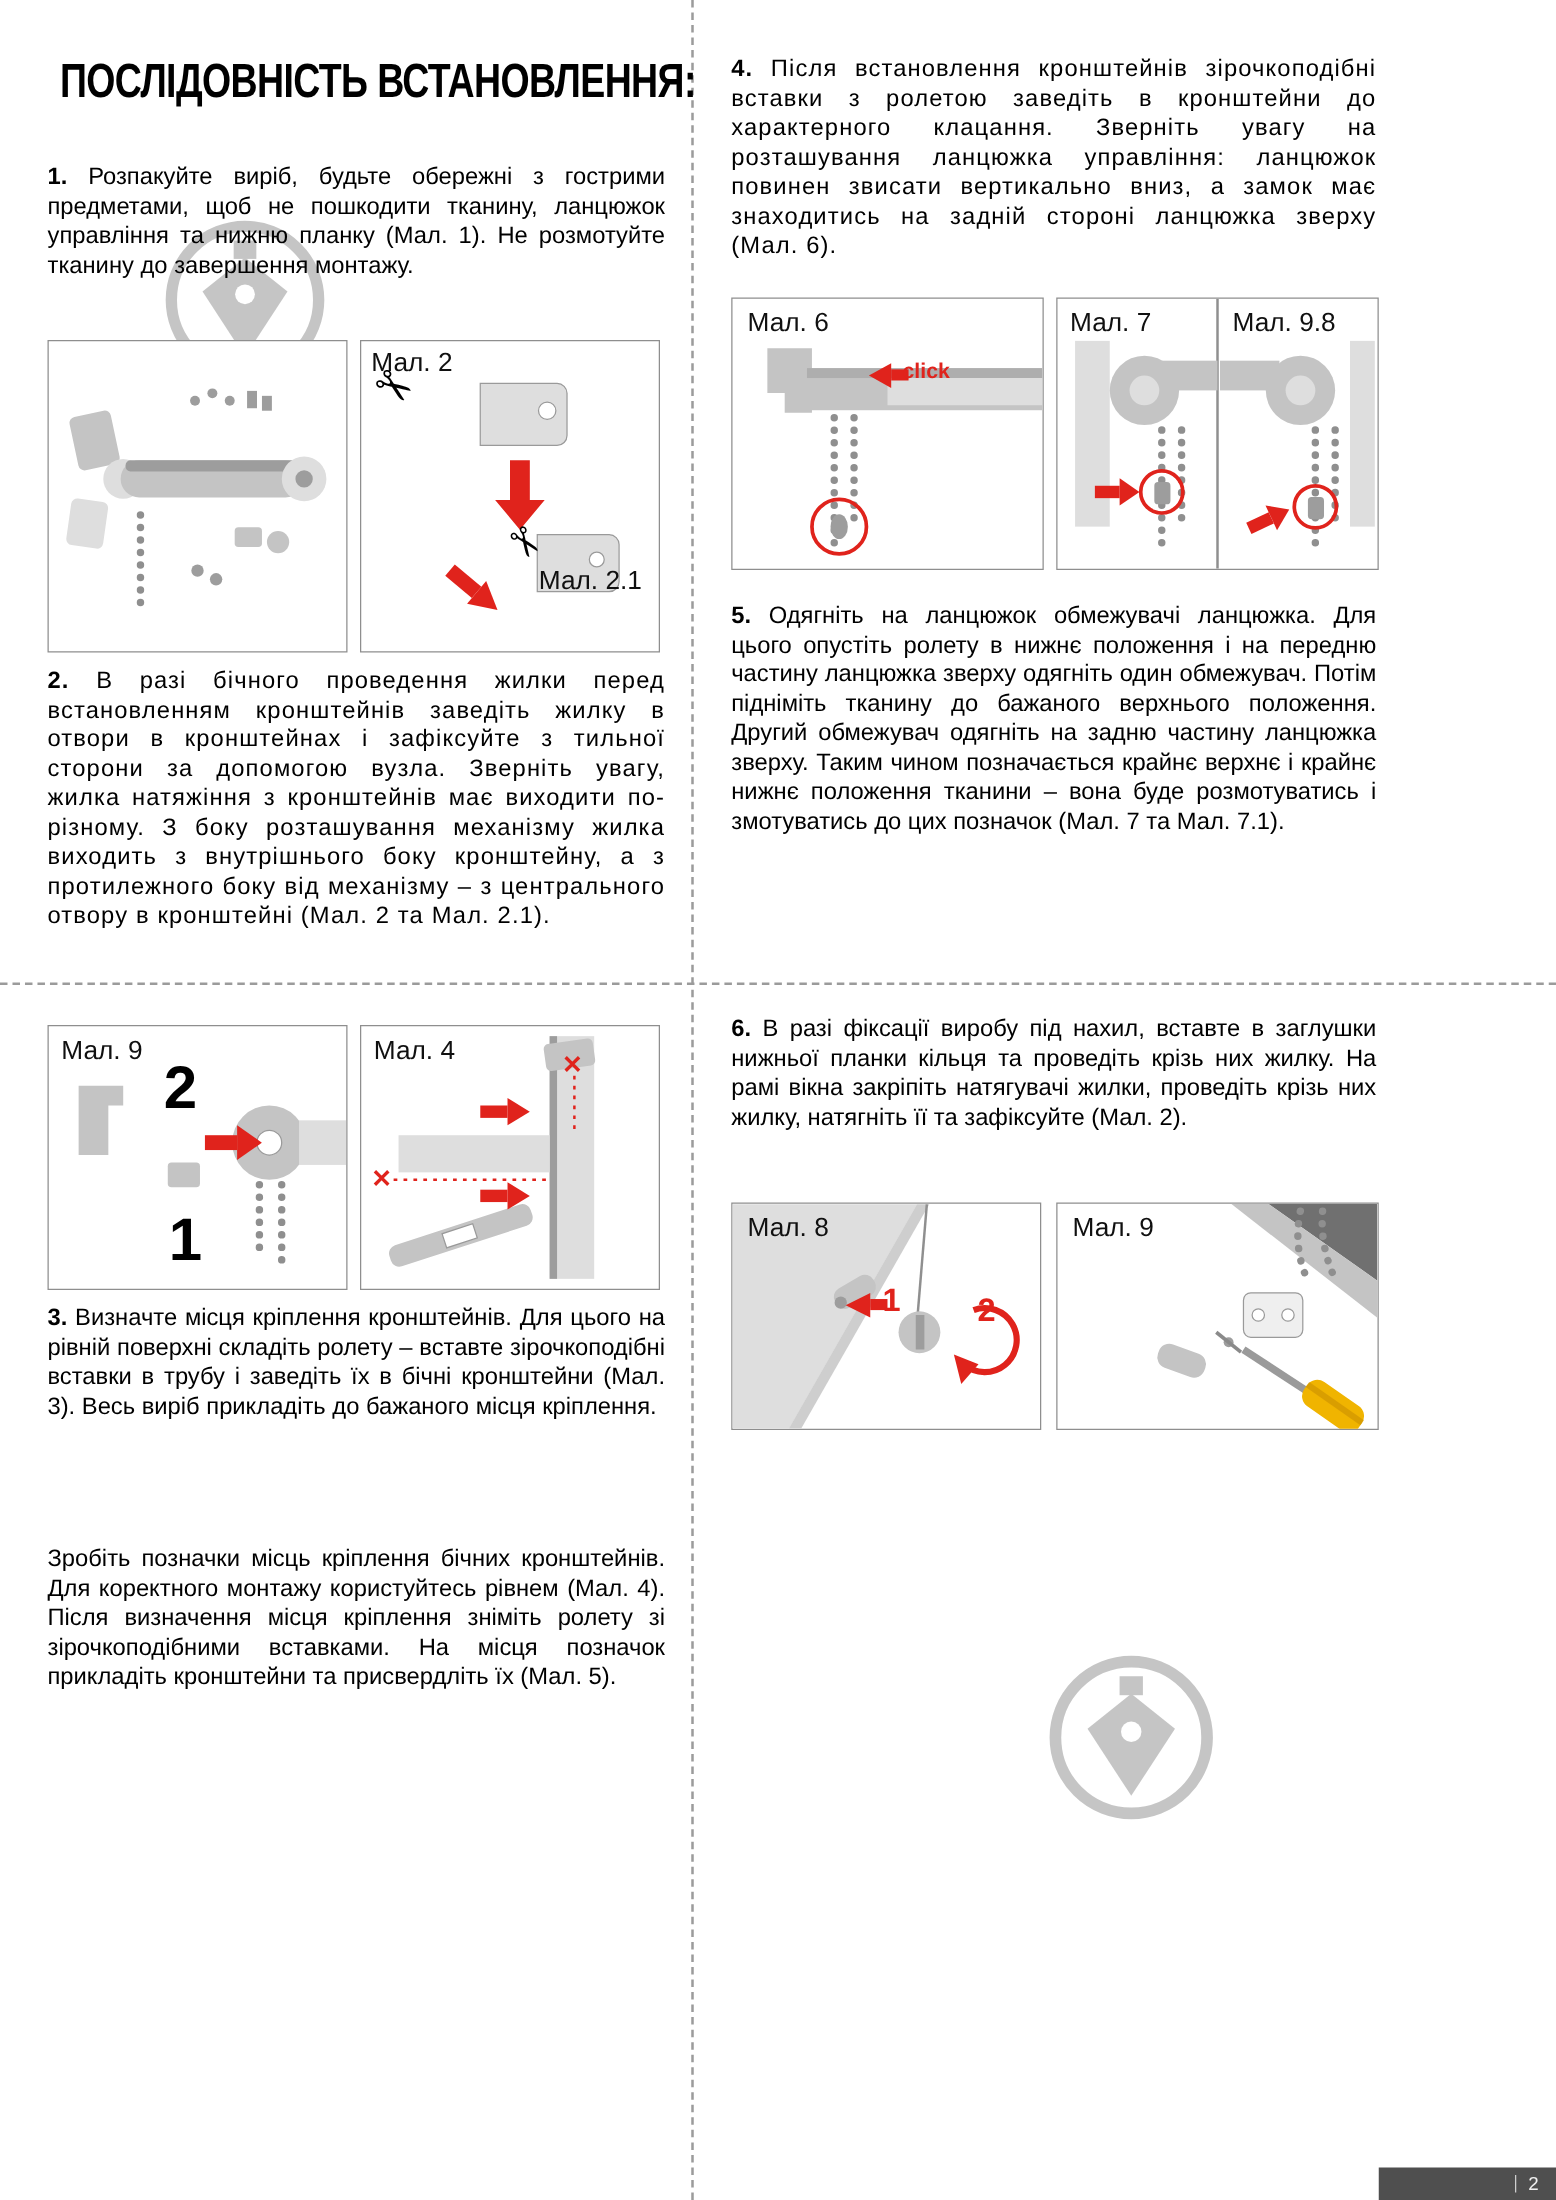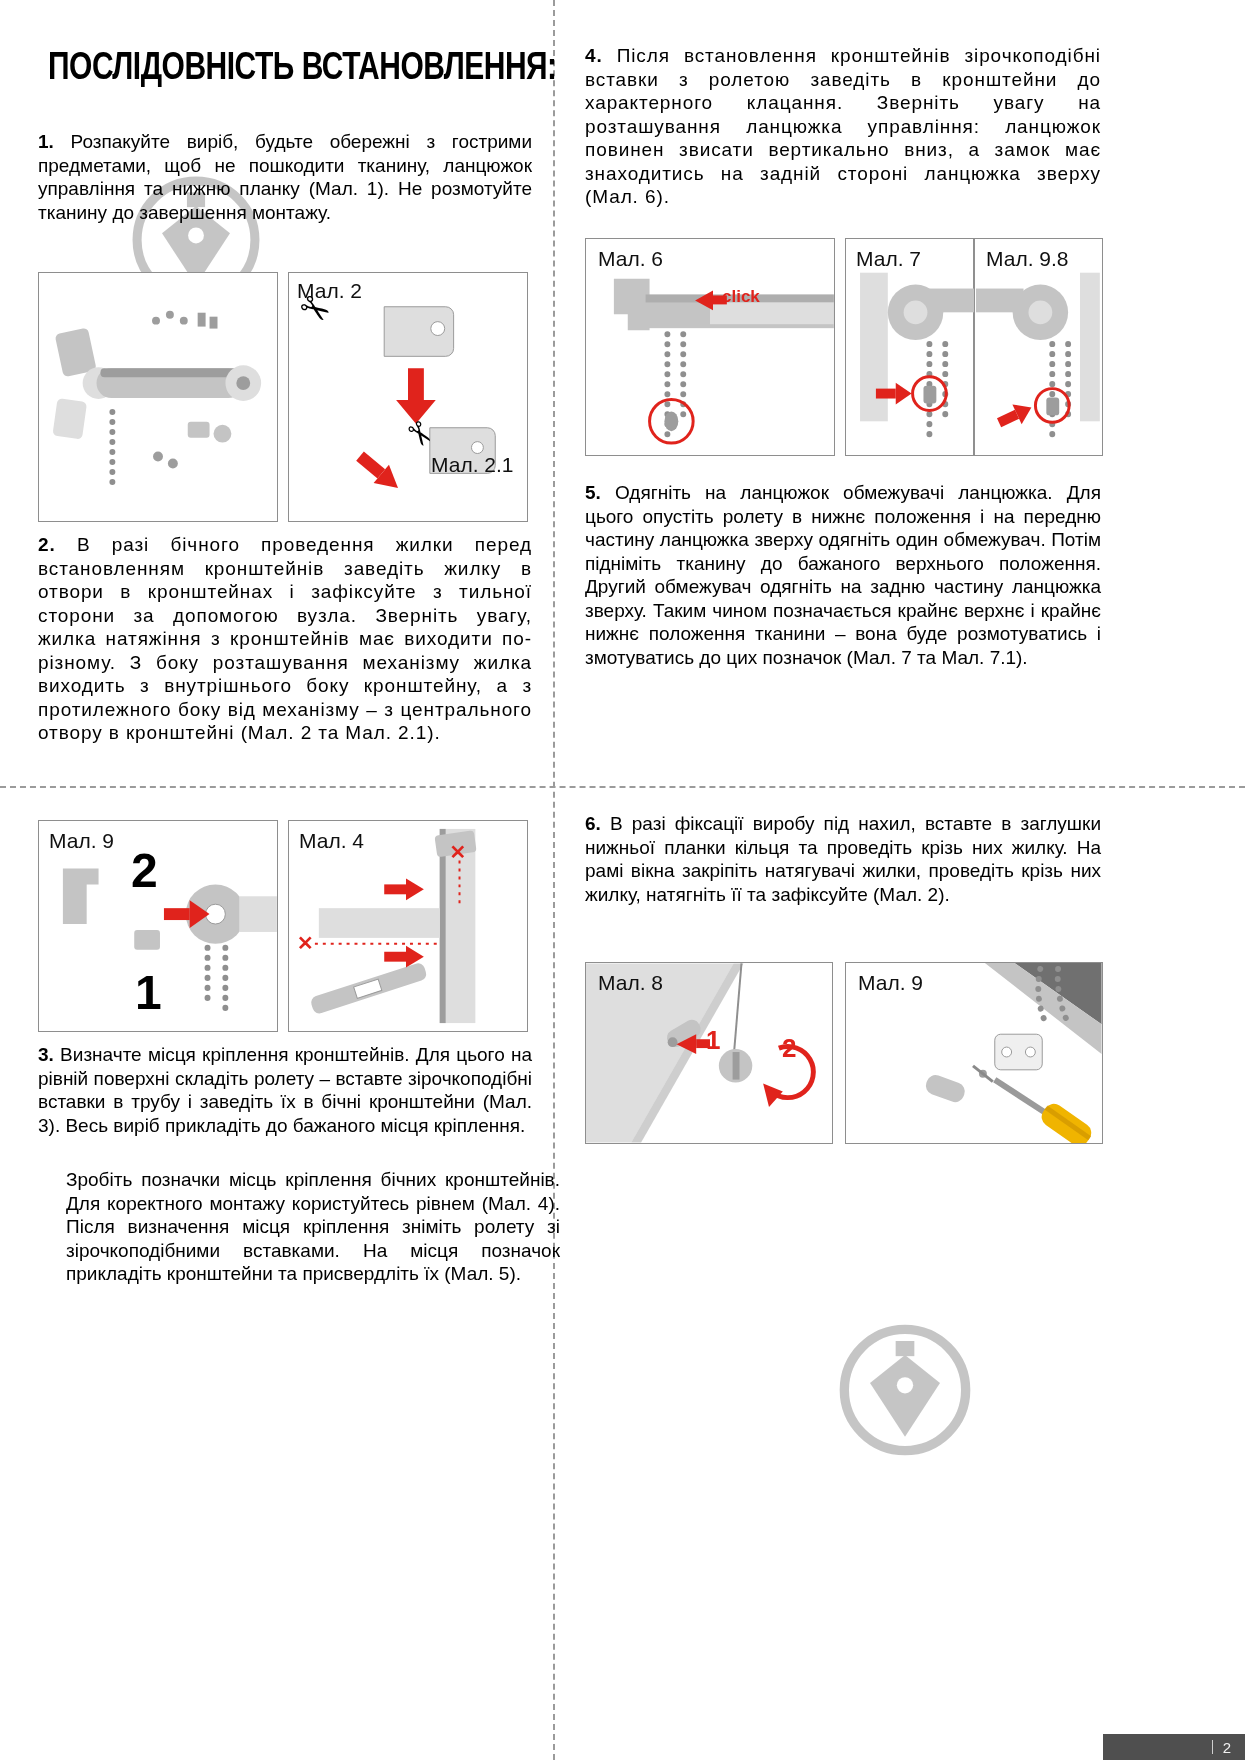--- a/index.html
+++ b/index.html
@@ -203,21 +203,21 @@
       <path class="redln" stroke-dasharray="3 5" stroke-width="2" d="M172 40 V 86"></path>
       <text x="8" y="130" font-size="20" fill="var(--accent)" font-weight="bold">✕</text>
       <text x="162" y="38" font-size="20" fill="var(--accent)" font-weight="bold">✕</text>
     </svg>
   </div>
 
   <p class="step" style="left:38px; top:1043px; width:494px;">
     <b>3.</b>
     <span>Визначте місця кріплення кронштейнів. Для цього на рівній поверхні складіть ролету – вставте зірочкоподібні вставки в трубу і заведіть їх в бічні кронштейни (Мал. 3). Весь виріб прикладіть до бажаного місця кріплення.</span>
   </p>
-  <p class="step" style="left:38px; top:1168px; width:494px;margin-left:28px;">
+  <p class="step" style="left:38px; top:1236px; width:494px;">
     <span>Зробіть позначки місць кріплення бічних кронштейнів. Для коректного монтажу користуйтесь рівнем (Мал. 4). Після визначення місця кріплення зніміть ролету зі зірочкоподібними вставками. На місця позначок прикладіть кронштейни та присвердліть їх (Мал. 5).</span>
   </p>
 
 
   <p class="step" style="left:585px; top:812px; width:516px;">
     <b>6.</b>
     <span>В разі фіксації виробу під нахил, вставте в заглушки нижньої планки кільця та проведіть крізь них жилку. На рамі вікна закріпіть натягувачі жилки, проведіть крізь них жилку, натягніть її та зафіксуйте (Мал. 2).</span>
   </p>
 
   <div class="fig-box" style="left:585px; top:962px; width:248px; height:182px;">

